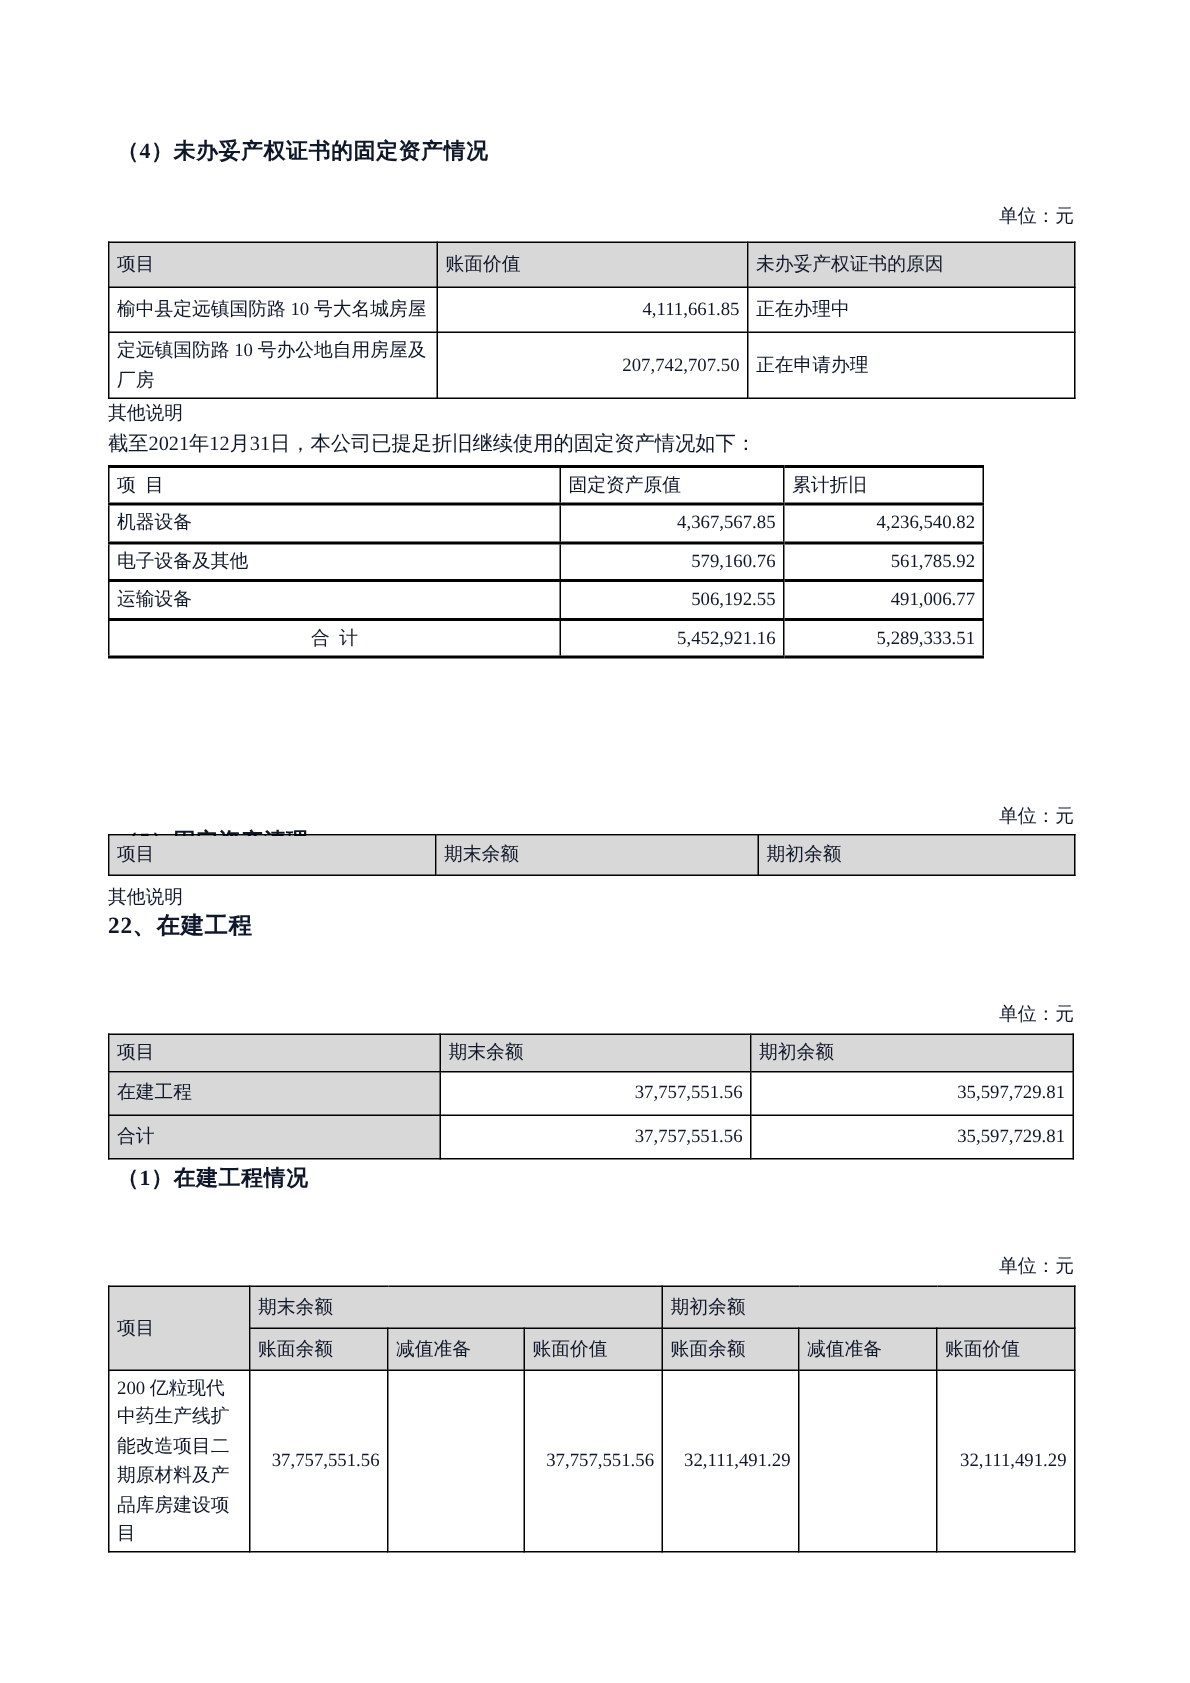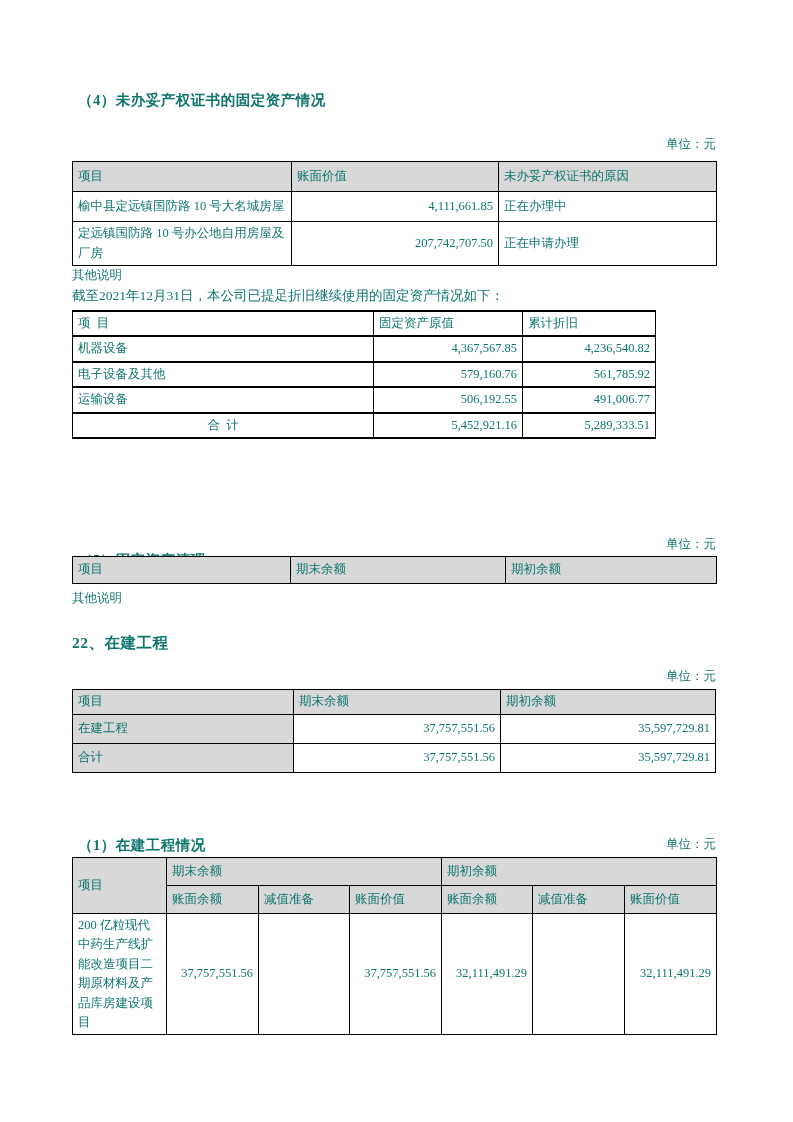--- a/index.html
+++ b/index.html
@@ -1,21 +1,21 @@
 <!DOCTYPE html>
 <html><head>
 <meta charset="utf-8">
 <style>
   html,body { margin:0; padding:0; background:#ffffff; }
   .page {
     position:relative;
     width:793px; height:1122px;
     background:#ffffff;
     font-family:"Liberation Serif","DejaVu Serif",serif;
-    color:#0f766e;
+    color:#0f172a;
     overflow:hidden;
   }
   .abs { position:absolute; }
   .heading {
     font-weight:bold;
     font-size:14.5px;
     letter-spacing:0.5px;
   }
   .heading-lg { font-size:15.5px; }
   .unit {
@@ -142,21 +142,21 @@
         <th class="gray">项目</th>
         <th class="gray">期末余额</th>
         <th class="gray">期初余额</th>
       </tr>
     </tbody>
       </table>
   </div>
 
   <div class="abs note" style="left:72px; top:590px;">其他说明</div>
 
-  <div class="abs heading heading-lg" style="left:72px; top:633px;">22、在建工程</div>
+  <div class="abs heading heading-lg" style="left:72px; top:607px;">22、在建工程</div>
 
   <div class="abs unit" style="left:72px; top:668px; width:644px;">单位：元</div>
 
   <div class="abs" style="left:72px; top:689px; width:644px;">
     <table class="doc">
       <colgroup>
           <col style="width:221px">
           <col style="width:207px">
           <col style="width:215px">
         </colgroup>
@@ -173,21 +173,21 @@
       </tr>
       <tr style="height:29px">
         <td class="txt gray">合计</td>
         <td class="num">37,757,551.56</td>
         <td class="num">35,597,729.81</td>
       </tr>
     </tbody>
       </table>
   </div>
 
-  <div class="abs heading" style="left:78px; top:836px;">（1）在建工程情况</div>
+  <div class="abs heading" style="left:78px; top:776px;">（1）在建工程情况</div>
 
   <div class="abs unit" style="left:72px; top:836px; width:644px;">单位：元</div>
 
   <div class="abs" style="left:72px; top:857px; width:644px;">
     <table class="doc">
       <colgroup>
         <col style="width:94px">
           <col style="width:92px">
           <col style="width:91px">
           <col style="width:92px">

